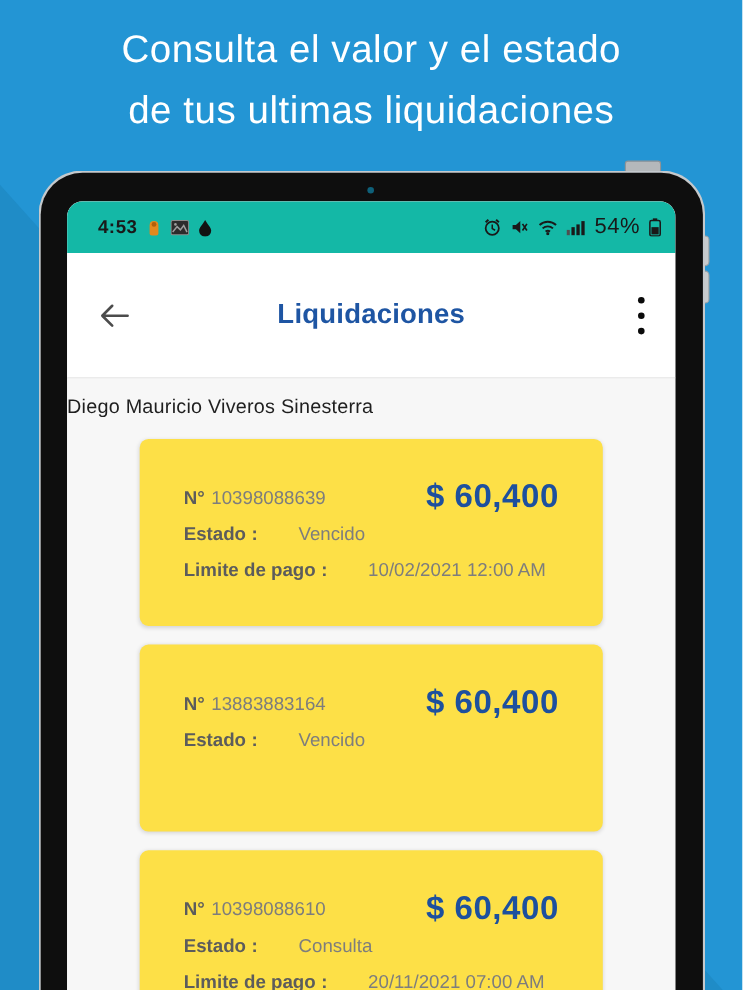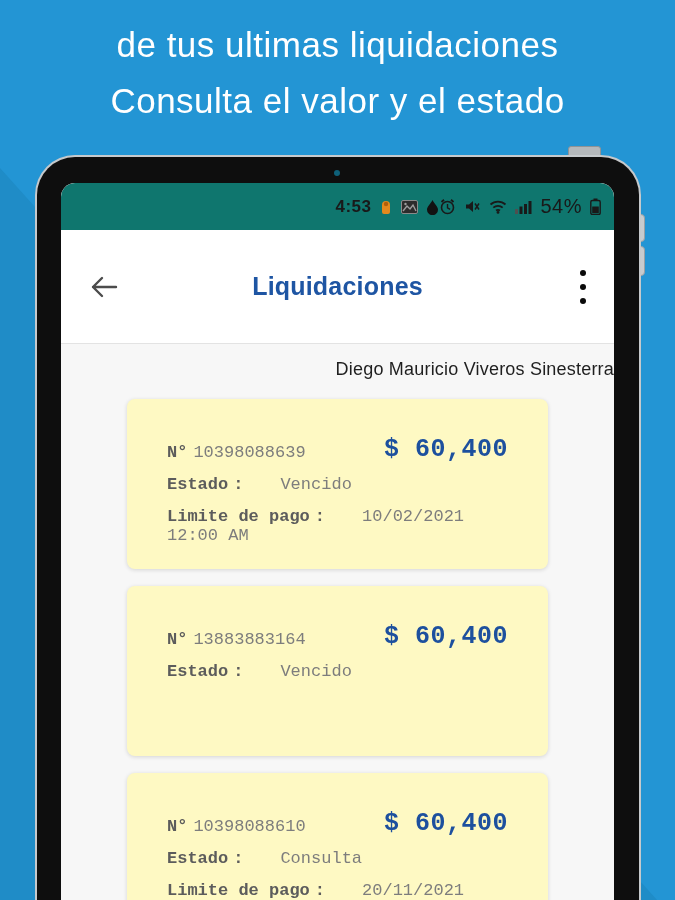--- a/index.html
+++ b/index.html
@@ -26,66 +26,66 @@
   .device { position:absolute; left:35px; top:155px; width:606px; height:760px;
     background:#0e0e0e; border:2px solid #c5c9cc; border-bottom:none;
     border-radius:40px 40px 0 0; }
   .camera { position:absolute; left:297px; top:13px; width:6px; height:6px;
     border-radius:50%; background:#0e6079; }
 
   .screen { position:absolute; left:24px; top:26px; width:553px; height:719px;
     background:#ffffff; border-radius:14px 14px 0 0; overflow:hidden; }
 
   
-  .status-bar { height:47px; background:#0f766e; border-radius:14px 14px 0 0;
-    display:flex; align-items:center; justify-content:flex-end;
+  .status-bar { height:47px; background:#14b8a6; border-radius:14px 14px 0 0;
+    display:flex; align-items:center; justify-content:space-between;
     padding:0 13px 0 28px; }
   .sb-group { display:flex; align-items:center; gap:8px; }
   .sb-time, .sb-batt-pct { color:#191919; font-size:17px; font-weight:700; letter-spacing:.5px; }
   .sb-batt-pct { font-weight:400; font-size:20px; }
   .sb-ico { display:inline-flex; align-items:center; }
 
   
   .app-bar { height:114px; background:#ffffff; border-bottom:1px solid #e3e3e3;
     display:flex; align-items:center; position:relative; padding:0 26px; }
   .back-arrow { width:34px; height:34px; display:flex; align-items:center; justify-content:center;
     cursor:pointer; }
   .app-title { position:absolute; left:0; right:0; text-align:center;
     color:#1e55a3; font-size:25px; font-weight:700; letter-spacing:.2px; }
   .kebab { position:absolute; right:24px; top:50%; transform:translateY(-50%);
     display:flex; flex-direction:column; gap:8px; padding:4px; cursor:pointer; }
   .kebab i { width:6px; height:6px; border-radius:50%; background:#0a0a0a; }
 
   
   .content { background:#f7f7f7; height:584px; }
-  .user-name { text-align:right; padding-top:15px; color:#1f1f1f;
+  .user-name { text-align:left; padding-top:15px; color:#1f1f1f;
     font-size:18px; font-weight:500; letter-spacing:.2px; }
 
   .cards { margin-top:19px; padding:0 66px; display:flex; flex-direction:column; gap:17px; }
-  .card { position:relative; background:#fef9c3; border-radius:8px; min-height:170px;
-    box-shadow:0 1px 4px rgba(0,0,0,.14); padding:44px 40px 0 40px; cursor:pointer;font-family:Liberation Mono, monospace; }
+  .card { position:relative; background:#fde047; border-radius:8px; min-height:170px;
+    box-shadow:0 1px 4px rgba(0,0,0,.14); padding:44px 40px 0 40px; cursor:pointer; }
   .card .row { margin-bottom:13px; font-size:17px; }
   .lbl { color:#5c5c5c; font-weight:700; }
   .val { color:#7d7d7d; font-weight:400;margin-left:32px; }
   .sep { margin:0 5px; }
   .num-line .val { margin-left:6px; }
   .amount { position:absolute; right:40px; top:36px; color:#1d509e;
-    font-size:25px; font-weight:700; letter-spacing:.5px; }
+    font-size:30px; font-weight:700; letter-spacing:.5px; }
 
   svg { display:block; }
 </style>
 </head>
 <body>
 
 <div class="canvas">
   <div class="bg-dark-triangle"></div>
 
   <div class="promo-heading">
+    <div>Consulta el valor y el estado</div>
     <div>de tus ultimas liquidaciones</div>
-    <div>Consulta el valor y el estado</div>
   </div>
 
   <div class="btn-top"></div>
   <div class="btn-side btn-side-1"></div>
   <div class="btn-side btn-side-2"></div>
 
   <div class="device">
     <div class="camera"></div>
 
     <div class="screen">

